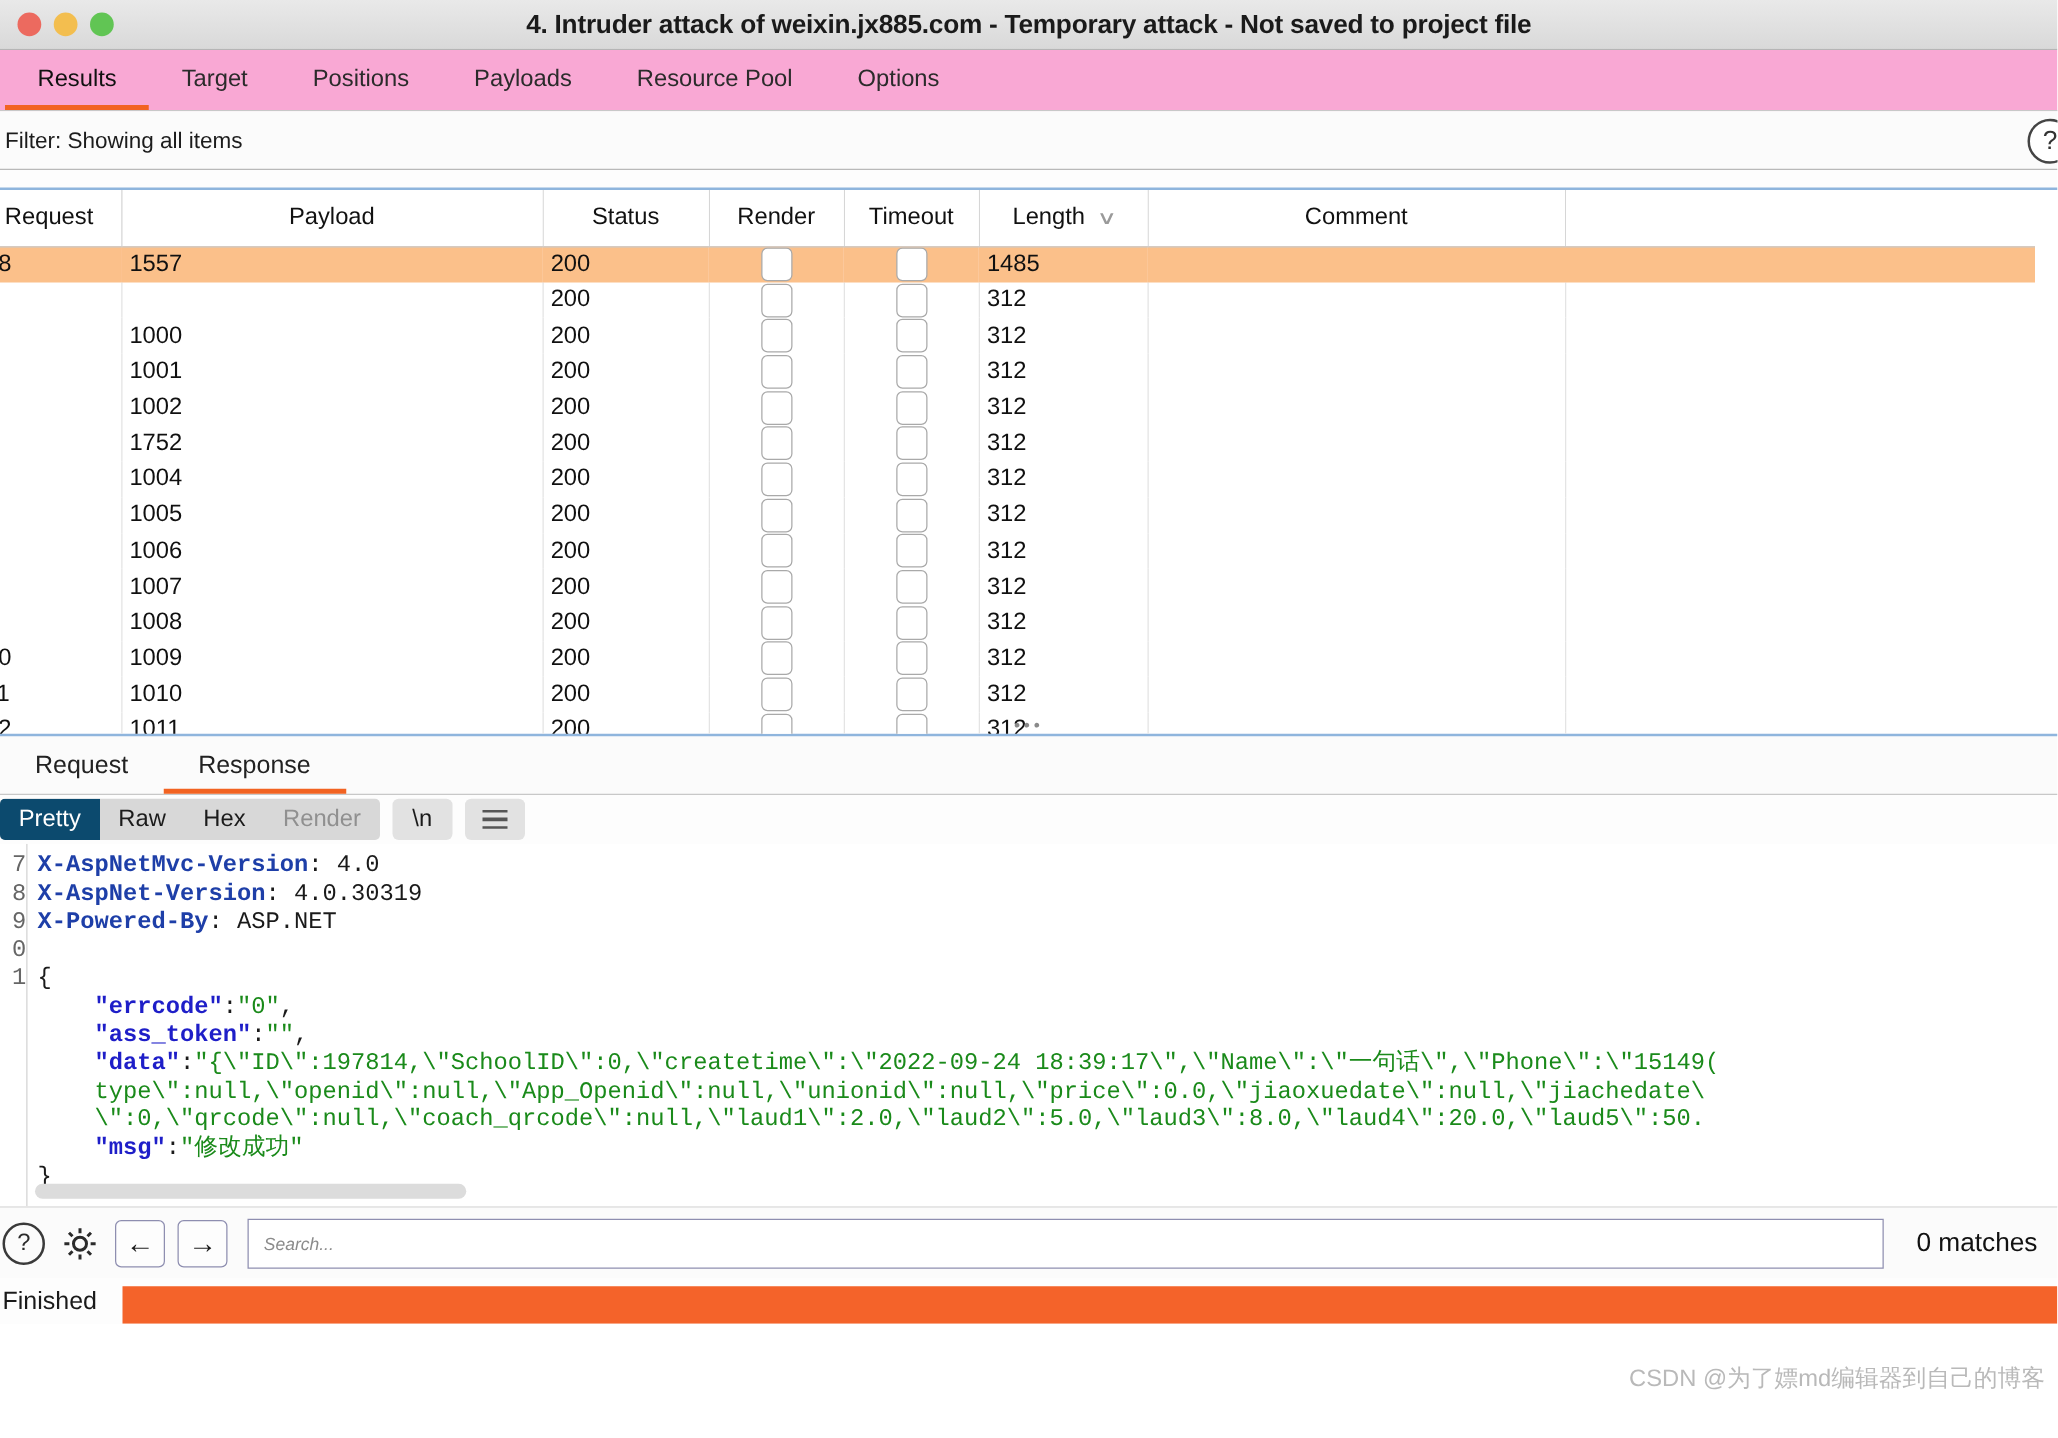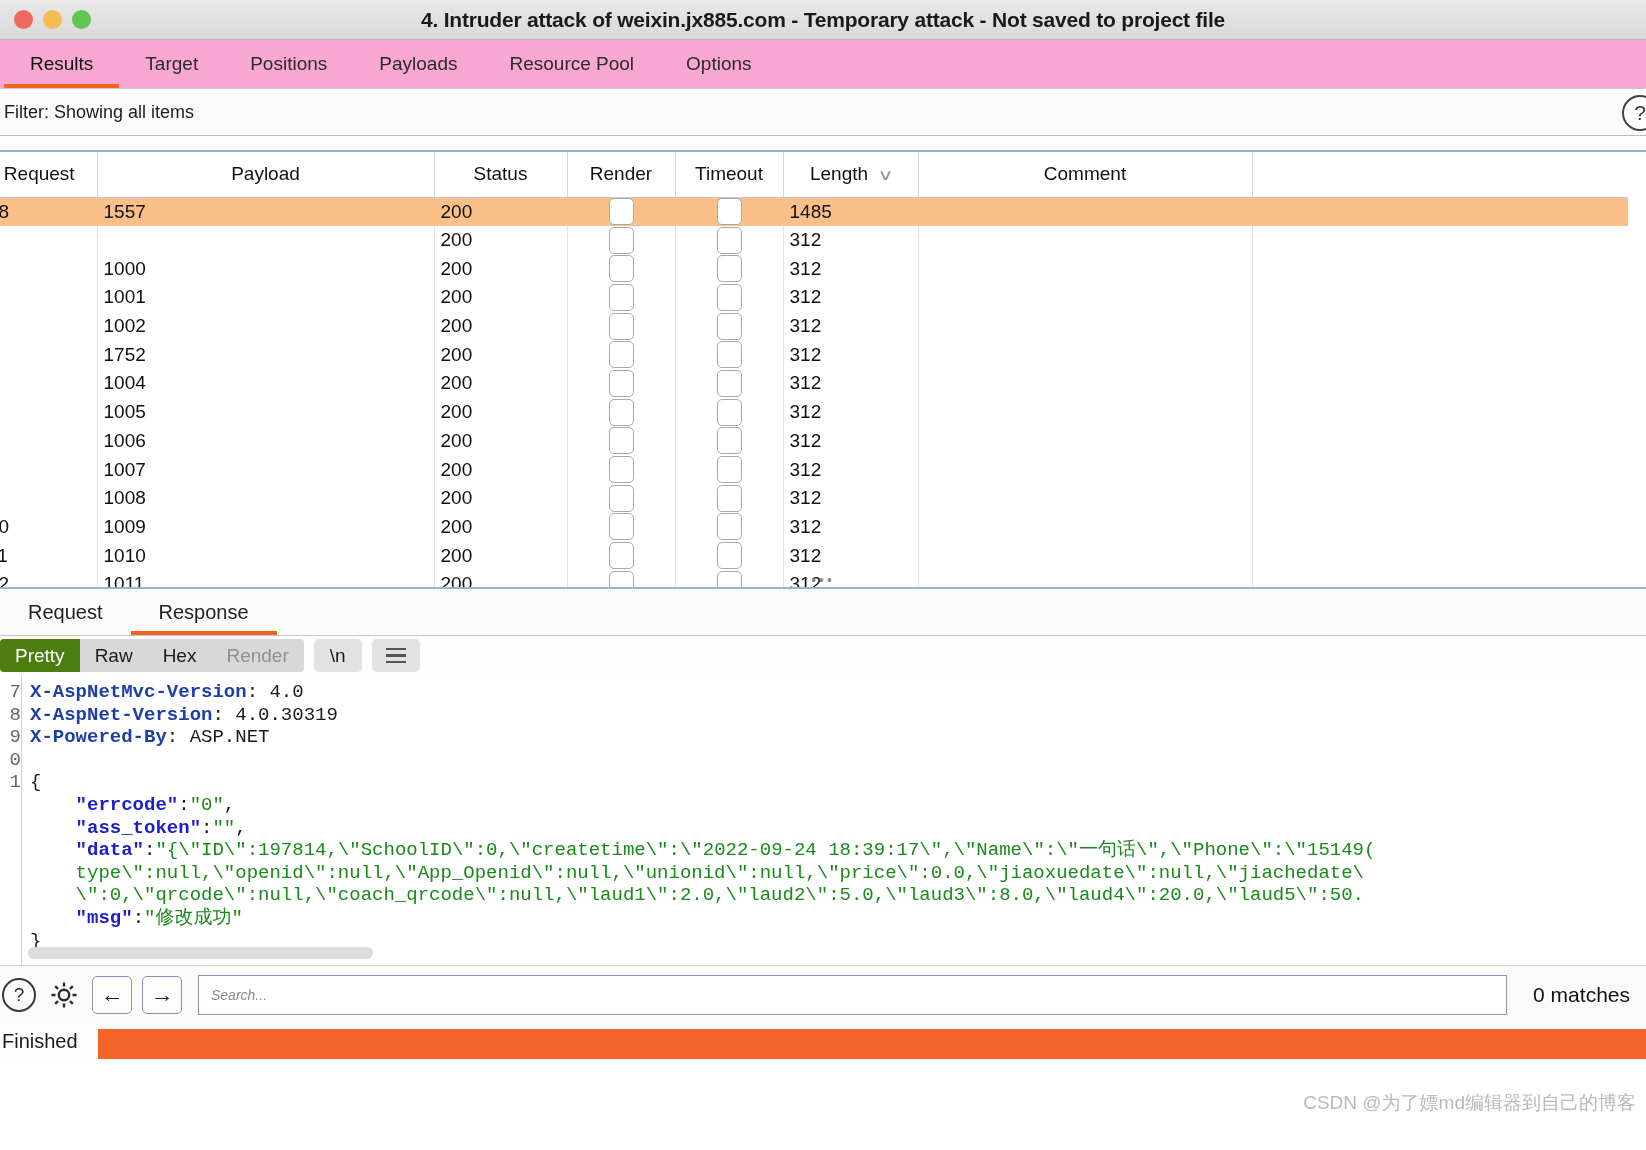--- a/index.html
+++ b/index.html
@@ -207,21 +207,21 @@
     overflow: hidden;
     background: #d8d8d8;
   }
   .seg .item {
     display: flex;
     align-items: center;
     padding: 0 15px;
     font-size: 19px;
     color: #1b1b1b;
   }
-  .seg .item.sel { background: #4d7c0f; color: #fff; }
+  .seg .item.sel { background: #0c4a6e; color: #fff; }
   .seg .item.dim { color: #909090; }
   .btn-pill {
     height: 33px;
     min-width: 48px;
     border-radius: 5px;
     background: #e2e2e2;
     display: flex;
     align-items: center;
     justify-content: center;
     font-size: 19px;

